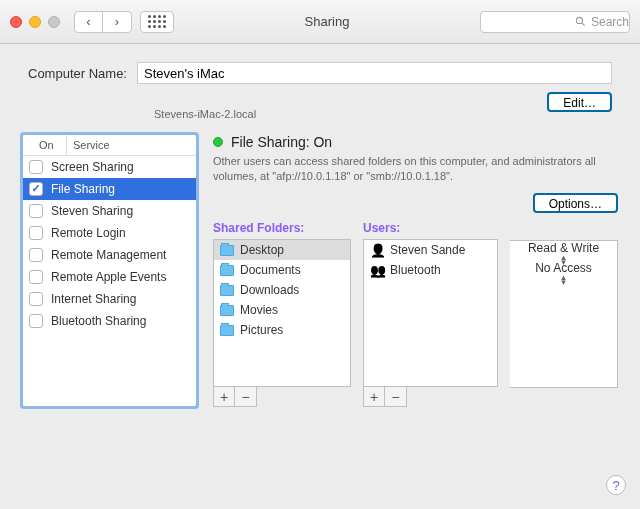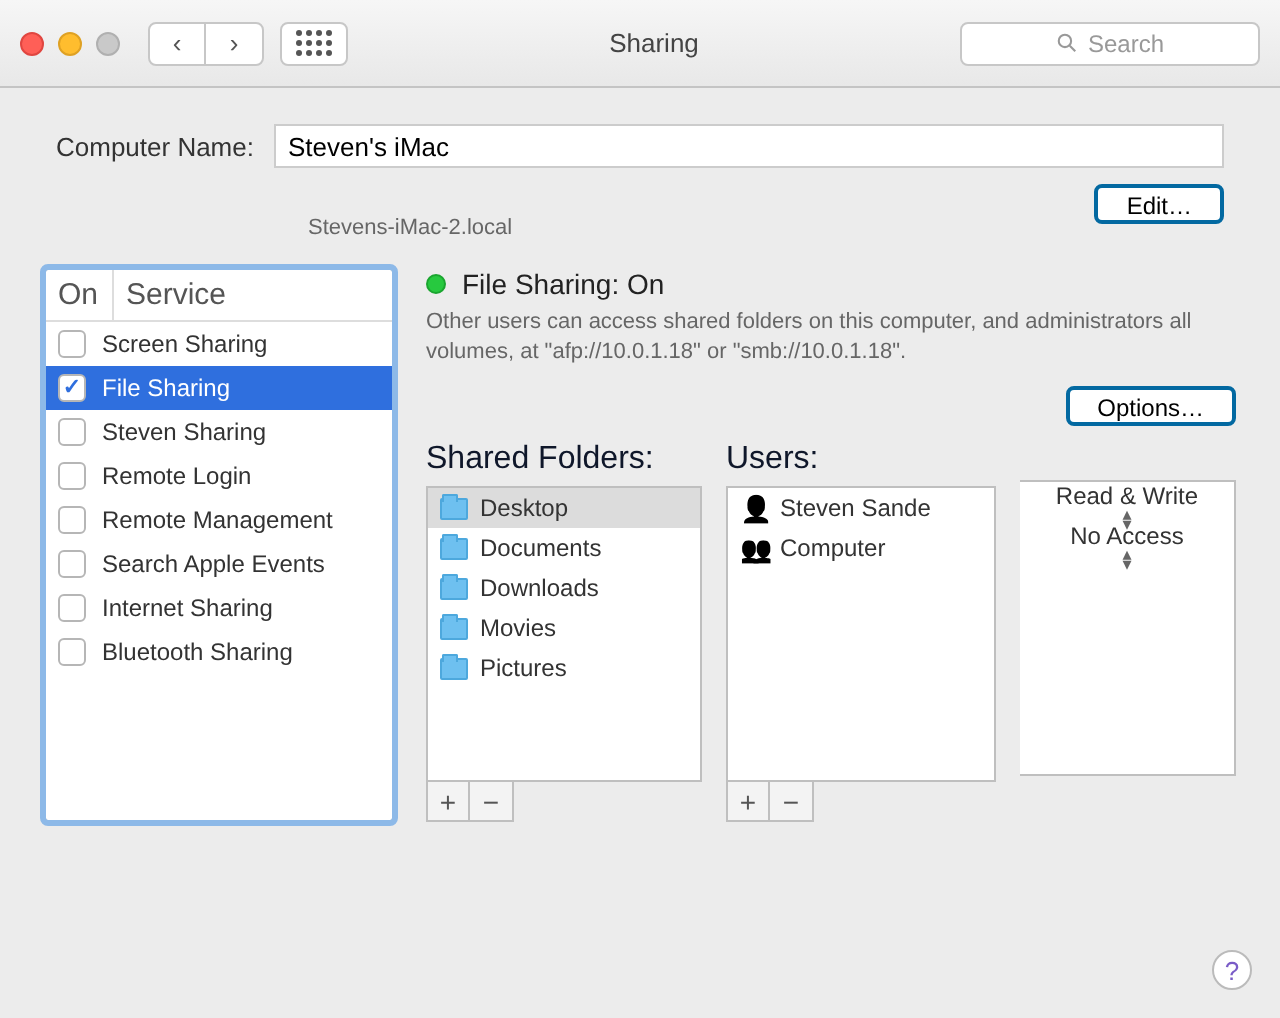--- a/index.html
+++ b/index.html
@@ -12,57 +12,57 @@
 .tl.red { background: #ff5f57; border: .5px solid #e04640; }
 .tl.yel { background: #ffbd2e; border: .5px solid #dfa123; }
 .tl.grn { background: #c9c9c9; border: .5px solid #b0b0b0; }
 .segbtn { display: flex; background:#fff; border:1px solid #c7c7c7; border-radius:4px; height:22px; overflow:hidden; }
 .segbtn > div { width:28px; display:flex; align-items:center; justify-content:center; color:#555; font-size:13px; }
 .segbtn > div:first-child { border-right:1px solid #c7c7c7; }
 .appsbtn { width:34px; height:22px; background:#fff; border:1px solid #c7c7c7; border-radius:4px; display:flex; align-items:center; justify-content:center; }
 .dots { display:grid; grid-template-columns:repeat(4,3px); grid-auto-rows:3px; gap:2px; }
 .dots span { background:#555; border-radius:50%; width:3px; height:3px; }
 .title { flex:1; text-align:center; font-size:13px; color:#444; }
-.searchwrap { width:150px; height:22px; background:#fff; border:1px solid #c7c7c7; border-radius:4px; display:flex; align-items:center; justify-content:center; gap:5px; color:#999; }
+.searchwrap { width:150px; height:22px; background:#fff; border:1px solid #c7c7c7; border-radius:4px; display:flex; align-items:center; justify-content:flex-end; gap:5px; color:#999; }
 .searchwrap svg { width:11px; height:11px; }
 
 
 .cname { padding: 18px 28px 6px 28px; display:flex; align-items:center; gap:10px; }
 .cname label { font-size:13px; color:#333; }
 .cname input { flex:1; height:22px; padding:0 6px; border:1px solid #ccc; border-radius:0; background:#fff; font-size:13px; }
 .subrow { padding: 2px 28px 12px 154px; display:flex; gap:14px; align-items:flex-start; }
 .subrow .desc { flex:1; font-size:11px; color:#666; line-height:1.35; }
 .macbtn { background:#fff; border:2px solid #0369a1; border-radius:4px; padding:2px 14px; font-size:12px; height:20px; cursor:default; }
 
 .mainrow { display:flex; padding: 0 22px 22px 22px; gap:16px; }
 
 
 .services { width:175px; border:1px solid #bfbfbf; border-radius:2px; background:#fff; outline:3px solid #8db9e8; outline-offset:-1px; }
-.services .hdr { display:flex; font-size:15px; color:#555; border-bottom:1px solid #ddd; }
+.services .hdr { display:flex; font-size:11px; color:#555; border-bottom:1px solid #ddd;padding-left:10px; }
 .services .hdr div:first-child { width:34px; padding:4px 6px; border-right:1px solid #ddd; }
 .services .hdr div:last-child { flex:1; padding:4px 6px; }
 .srow { display:flex; align-items:center; height:22px; padding:0 6px; gap:8px; font-size:12px; }
 .srow.sel { background:#2f6fde; color:#fff; }
 .chk { width:14px; height:14px; border:1px solid #b6b6b6; border-radius:3px; background:#fff; display:flex; align-items:center; justify-content:center; flex-shrink:0; }
 .srow.sel .chk { background:#fff; }
 .chk.on::after { content:"✓"; color:#2f6fde; font-size:11px; font-weight:bold; }
 
 
 .rpane { flex:1; display:flex; flex-direction:column; }
 .statusrow { display:flex; align-items:center; gap:8px; font-size:14px; color:#222; }
 .statusdot { width:10px; height:10px; border-radius:50%; background:#27c93f; border:.5px solid #1aa52f; }
 .statusdesc { font-size:11px; color:#666; line-height:1.35; margin-top:4px; }
 .optrow { display:flex; justify-content:flex-end; margin:10px 0 8px 0; }
 
 .cols { display:flex; gap:12px; }
 .col { display:flex; flex-direction:column; }
 .col.c1 { width:138px; }
 .col.c2 { width:135px; }
 .col.c3 { flex:1; }
-.collabel { font-size:16px; color:#0f172a; margin-bottom:4px; }
+.collabel { font-size:12px; color:#8b5cf6; margin-bottom:4px;font-weight:bold; }
 .listbox { border:1px solid #bfbfbf; background:#fff; height:148px; overflow:hidden; }
 .lrow { display:flex; align-items:center; gap:6px; height:20px; padding:0 6px; font-size:12px; }
 .lrow.sel { background:#dcdcdc; }
 .foldicon { width:14px; height:11px; background:#6ec0f0; border-radius:1px; border:.5px solid #4da8dd; position:relative; flex-shrink:0; }
 .foldicon::before { content:""; position:absolute; top:-3px; left:0; width:6px; height:3px; background:#6ec0f0; border-radius:1px 1px 0 0; border:.5px solid #4da8dd; border-bottom:none; }
 .usericon { font-size:13px; width:14px; text-align:center; flex-shrink:0; }
 
 .permbox { border:1px solid #bfbfbf; background:#fff; height:148px; margin-top:19px; border-left:none; }
 .permrow { display:flex; align-items:center; justify-content:space-between; height:20px; padding:0 6px; font-size:12px;flex-direction:column; }
 .stepper { font-size:9px; line-height:5px; color:#666; display:flex; flex-direction:column; }
@@ -147,21 +147,21 @@
         <div class="srow">
           <div class="chk"></div>
           <span>Remote Login</span>
         </div>
         <div class="srow">
           <div class="chk"></div>
           <span>Remote Management</span>
         </div>
         <div class="srow">
           <div class="chk"></div>
-          <span>Search Apple Events</span>
+          <span>Remote Apple Events</span>
         </div>
         <div class="srow">
           <div class="chk"></div>
           <span>Internet Sharing</span>
         </div>
         <div class="srow">
           <div class="chk"></div>
           <span>Bluetooth Sharing</span>
         </div>
       </div>
@@ -210,21 +210,21 @@
 
       <div class="col c2">
         <div class="collabel">Users:</div>
         <div class="listbox" id="users-box">
             <div class="lrow">
               <div class="usericon" style="filter: grayscale(1) brightness(0);">👤</div>
               <span>Steven Sande</span>
             </div>
             <div class="lrow">
               <div class="usericon" style="filter: grayscale(1) brightness(0);">👥</div>
-              <span>Computer</span>
+              <span>Bluetooth</span>
             </div>
           </div>
         <div class="pmrow">
           <div>+</div>
           <div>−</div>
         </div>
       </div>
 
       <div class="col c3">
         <div class="permbox" id="perm-box">

